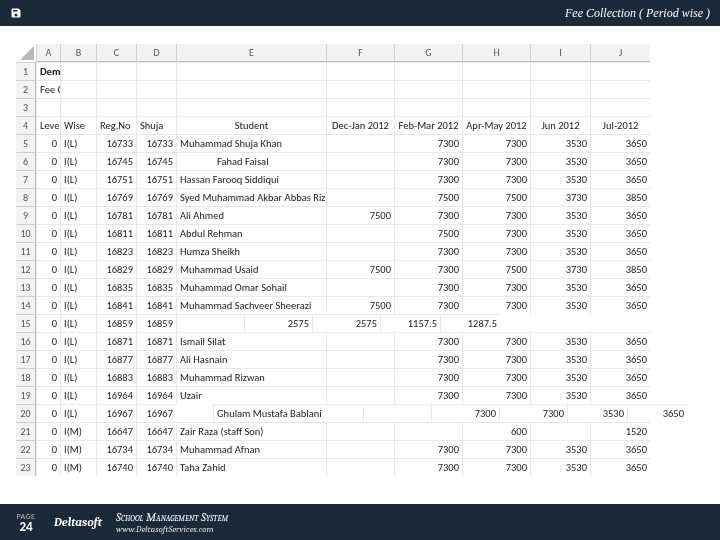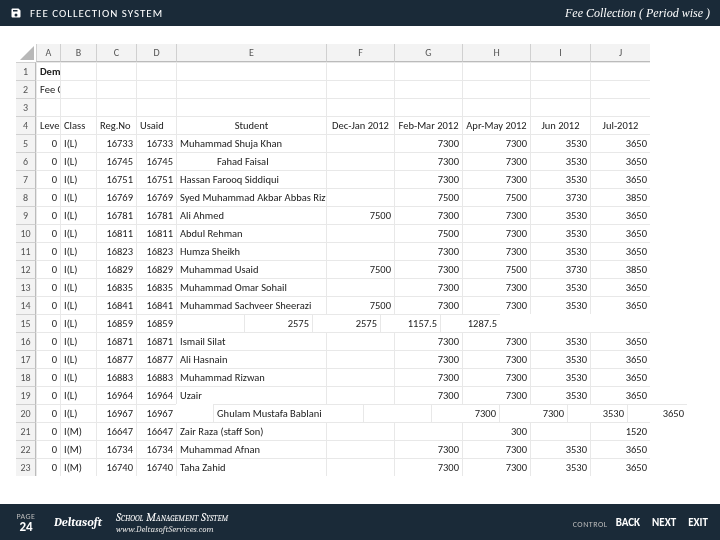--- a/index.html
+++ b/index.html
@@ -34,21 +34,20 @@
   .botbar .ctrls .ctl-lbl { font-size:8px; color:#bbb; margin-right:-4px; letter-spacing:0.5px;}
   .botbar .ctrls .btn { font-size:11px; font-weight:bold; cursor:pointer; }
 </style>
 </head>
 <body>
 
 <div class="topbar">
   <svg class="save-icon" viewBox="0 0 24 24">
       <path d="M17 3H5a2 2 0 0 0-2 2v14a2 2 0 0 0 2 2h14a2 2 0 0 0 2-2V7l-4-4zM12 19a3 3 0 1 1 0-6 3 3 0 0 1 0 6zm3-10H6V6h9v3z"></path>
     </svg>
-  <span class="app-title">FEE COLLECTION SYSTEM</span>
   <span class="sub-title">Fee Collection ( Period wise )</span>
 </div>
 
 <div class="sheet-wrap">
   <div class="tri">
     <svg viewBox="0 0 20 18">
         <polygon points="18,2 18,16 4,16" fill="#b8b8b8"></polygon>
       </svg>
   </div>
   <div class="colhead" id="colhead">
@@ -120,23 +119,23 @@
         <div class="cell" style="width: 40px;"></div>
         <div class="cell" style="width: 150px;"></div>
         <div class="cell" style="width: 68px;"></div>
         <div class="cell" style="width: 68px;"></div>
         <div class="cell" style="width: 68px;"></div>
         <div class="cell" style="width: 60px;"></div>
         <div class="cell" style="width: 60px;"></div>
       </div>
       <div class="row hdr">
         <div class="cell" style="width: 24px;">Level</div>
-        <div class="cell" style="width: 36px;">Class</div>
+        <div class="cell" style="width: 36px;">Wise</div>
         <div class="cell" style="width: 40px;">Reg.No</div>
-        <div class="cell" style="width: 40px;">Usaid</div>
+        <div class="cell" style="width: 40px;">Shuja</div>
         <div class="cell ctr" style="width: 150px;">Student</div>
         <div class="cell ctr" style="width: 68px;">Dec-Jan 2012</div>
         <div class="cell ctr" style="width: 68px;">Feb-Mar 2012</div>
         <div class="cell ctr" style="width: 68px;">Apr-May 2012</div>
         <div class="cell ctr" style="width: 60px;">Jun 2012</div>
         <div class="cell ctr" style="width: 60px;">Jul-2012</div>
       </div>
       <div class="row">
         <div class="cell num" style="width: 24px;">0</div>
         <div class="cell" style="width: 36px;">I(L)</div>
@@ -329,21 +328,21 @@
         <div class="cell num" style="width: 60px;">3650</div>
       </div>
       <div class="row">
         <div class="cell num" style="width: 24px;">0</div>
         <div class="cell" style="width: 36px;">I(M)</div>
         <div class="cell num" style="width: 40px;">16647</div>
         <div class="cell num" style="width: 40px;">16647</div>
         <div class="cell" style="width: 150px;">Zair Raza (staff Son)</div>
         <div class="cell num" style="width: 68px;"></div>
         <div class="cell num" style="width: 68px;"></div>
-        <div class="cell num" style="width: 68px;">300</div>
+        <div class="cell num" style="width: 68px;">600</div>
         <div class="cell num" style="width: 60px;"></div>
         <div class="cell num" style="width: 60px;">1520</div>
       </div>
       <div class="row">
         <div class="cell num" style="width: 24px;">0</div>
         <div class="cell" style="width: 36px;">I(M)</div>
         <div class="cell num" style="width: 40px;">16734</div>
         <div class="cell num" style="width: 40px;">16734</div>
         <div class="cell" style="width: 150px;">Muhammad Afnan</div>
         <div class="cell num" style="width: 68px;"></div>
@@ -370,19 +369,13 @@
 <div class="botbar">
   <div class="pg">
     <span class="page-label">PAGE</span>
     <span class="page-num">24</span>
   </div>
   <span class="brand">Deltasoft</span>
   <div class="sys">
     <div class="t">School Management System</div>
     <div class="u">www.DeltasoftServices.com</div>
   </div>
-  <div class="ctrls">
-    <span class="ctl-lbl">CONTROL</span>
-    <span class="btn">BACK</span>
-    <span class="btn">NEXT</span>
-    <span class="btn">EXIT</span>
-  </div>
 </div>
 
 </body></html>

